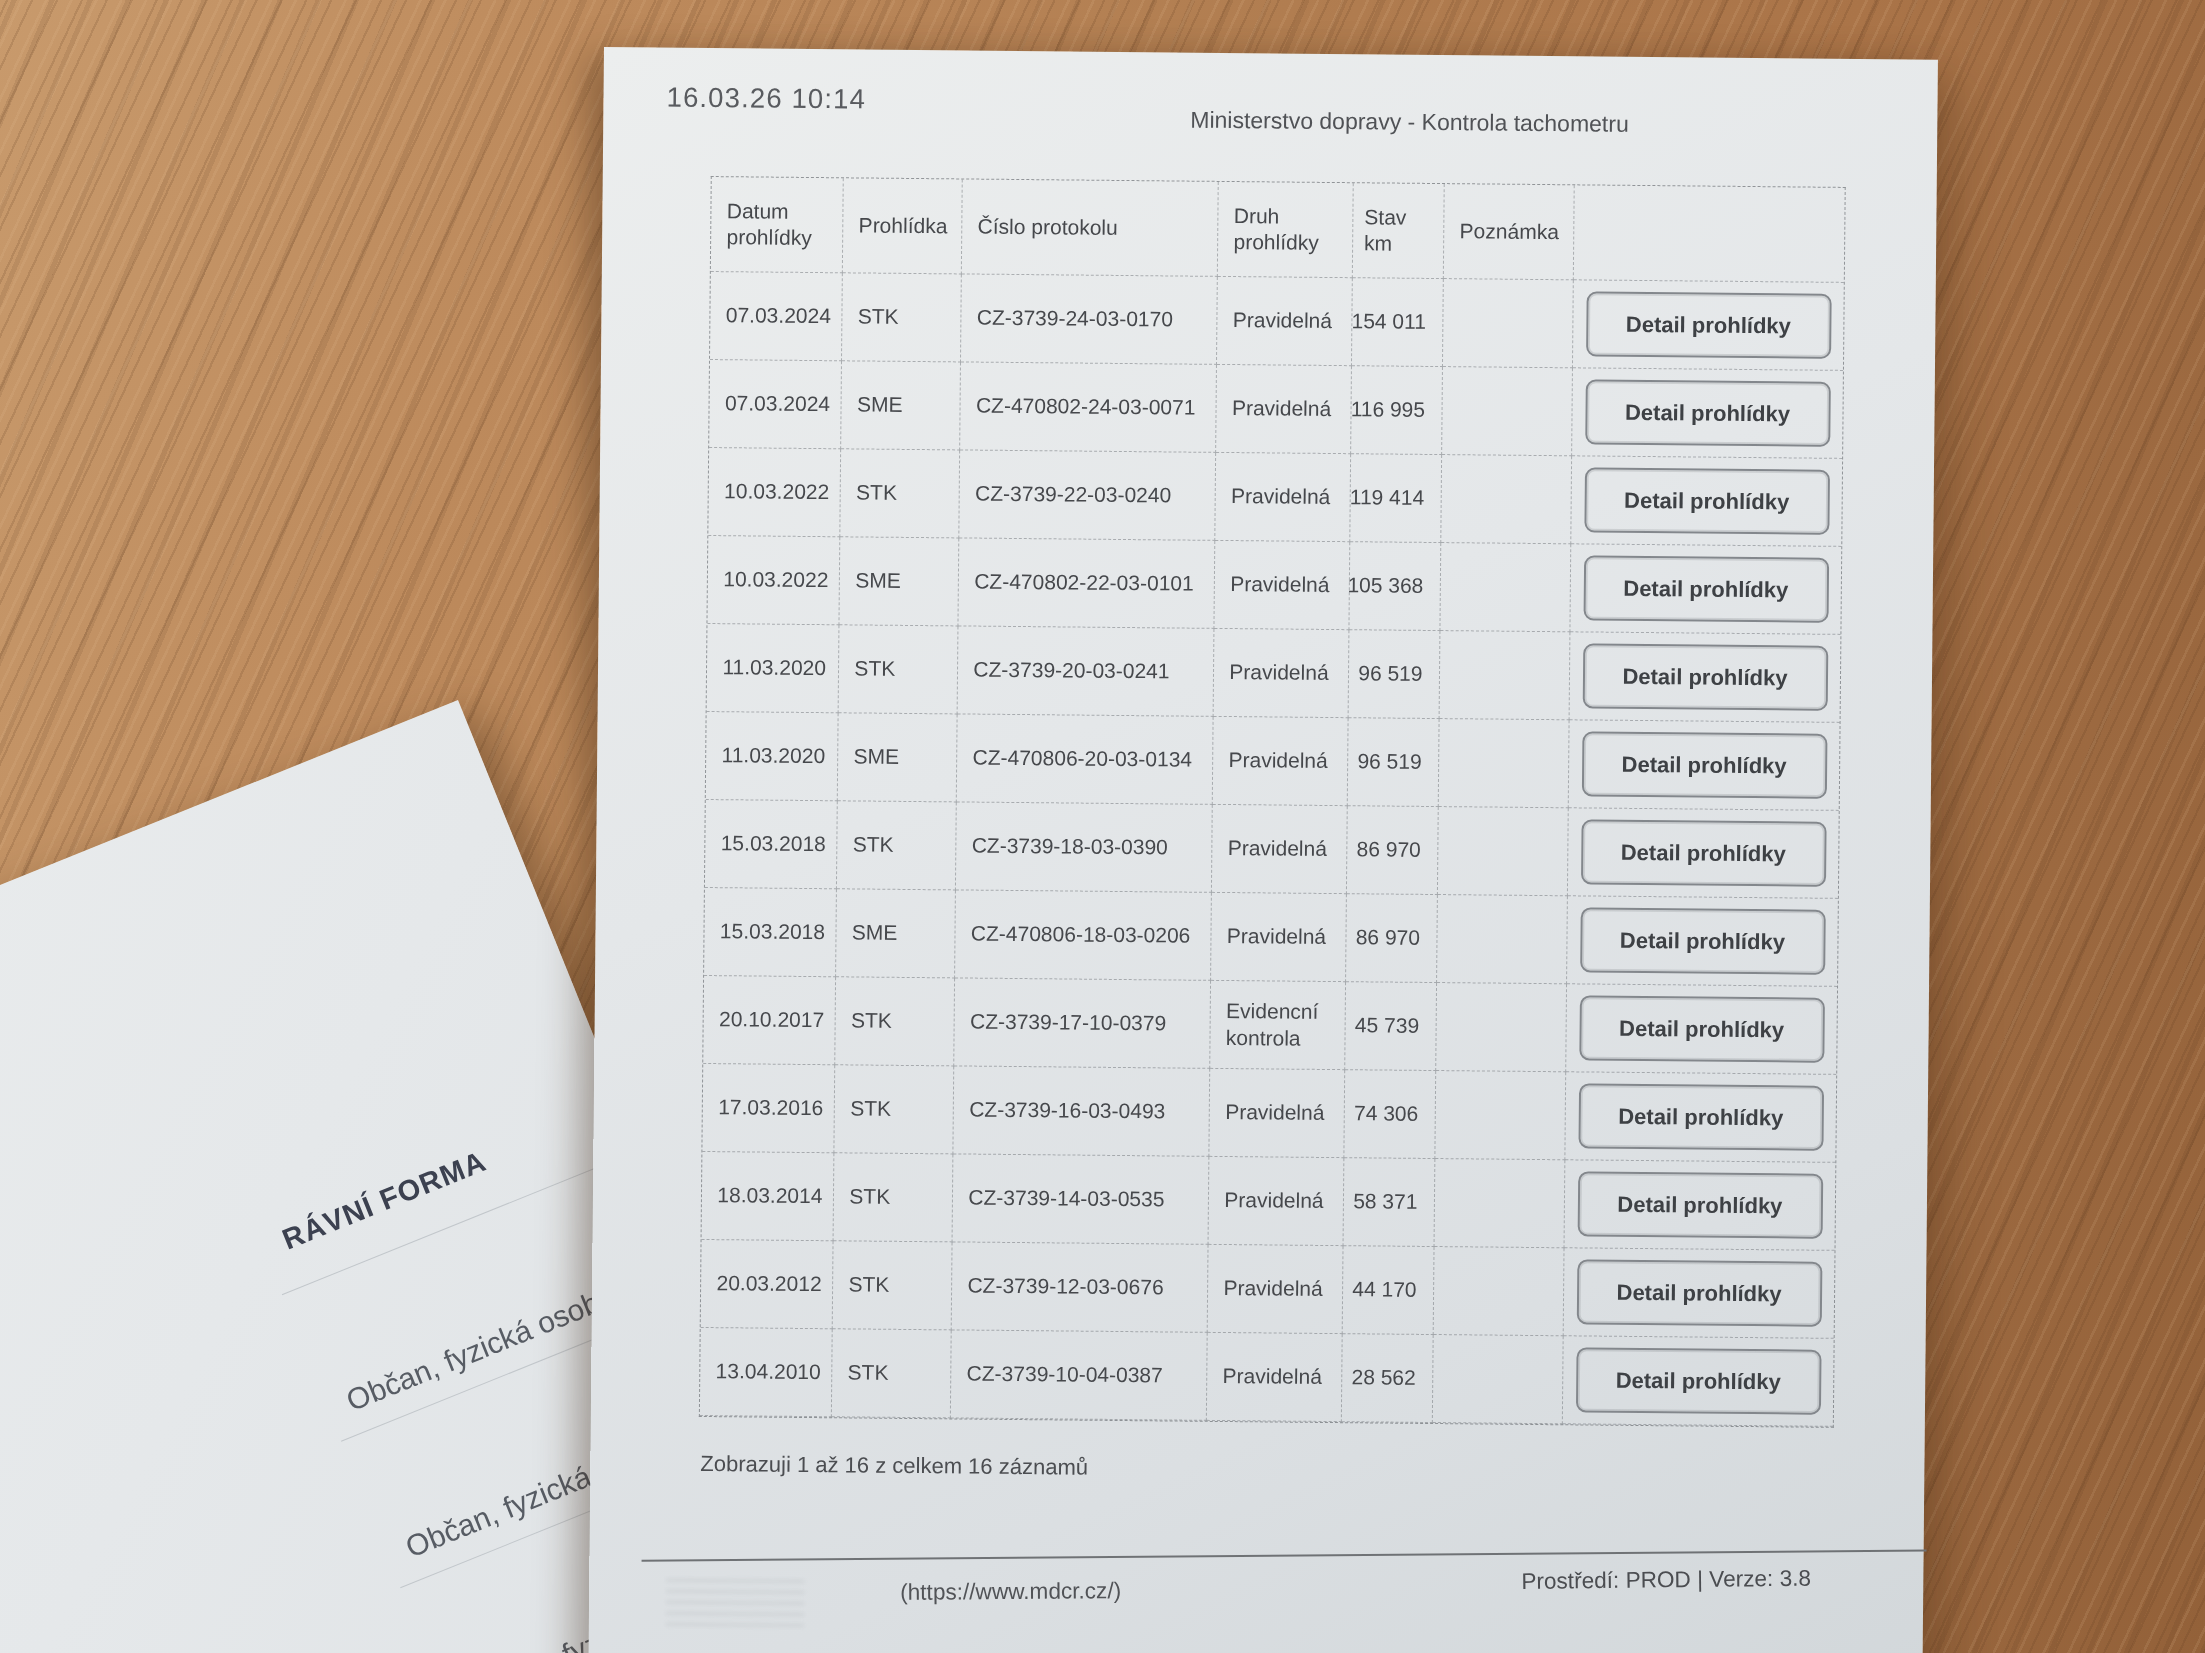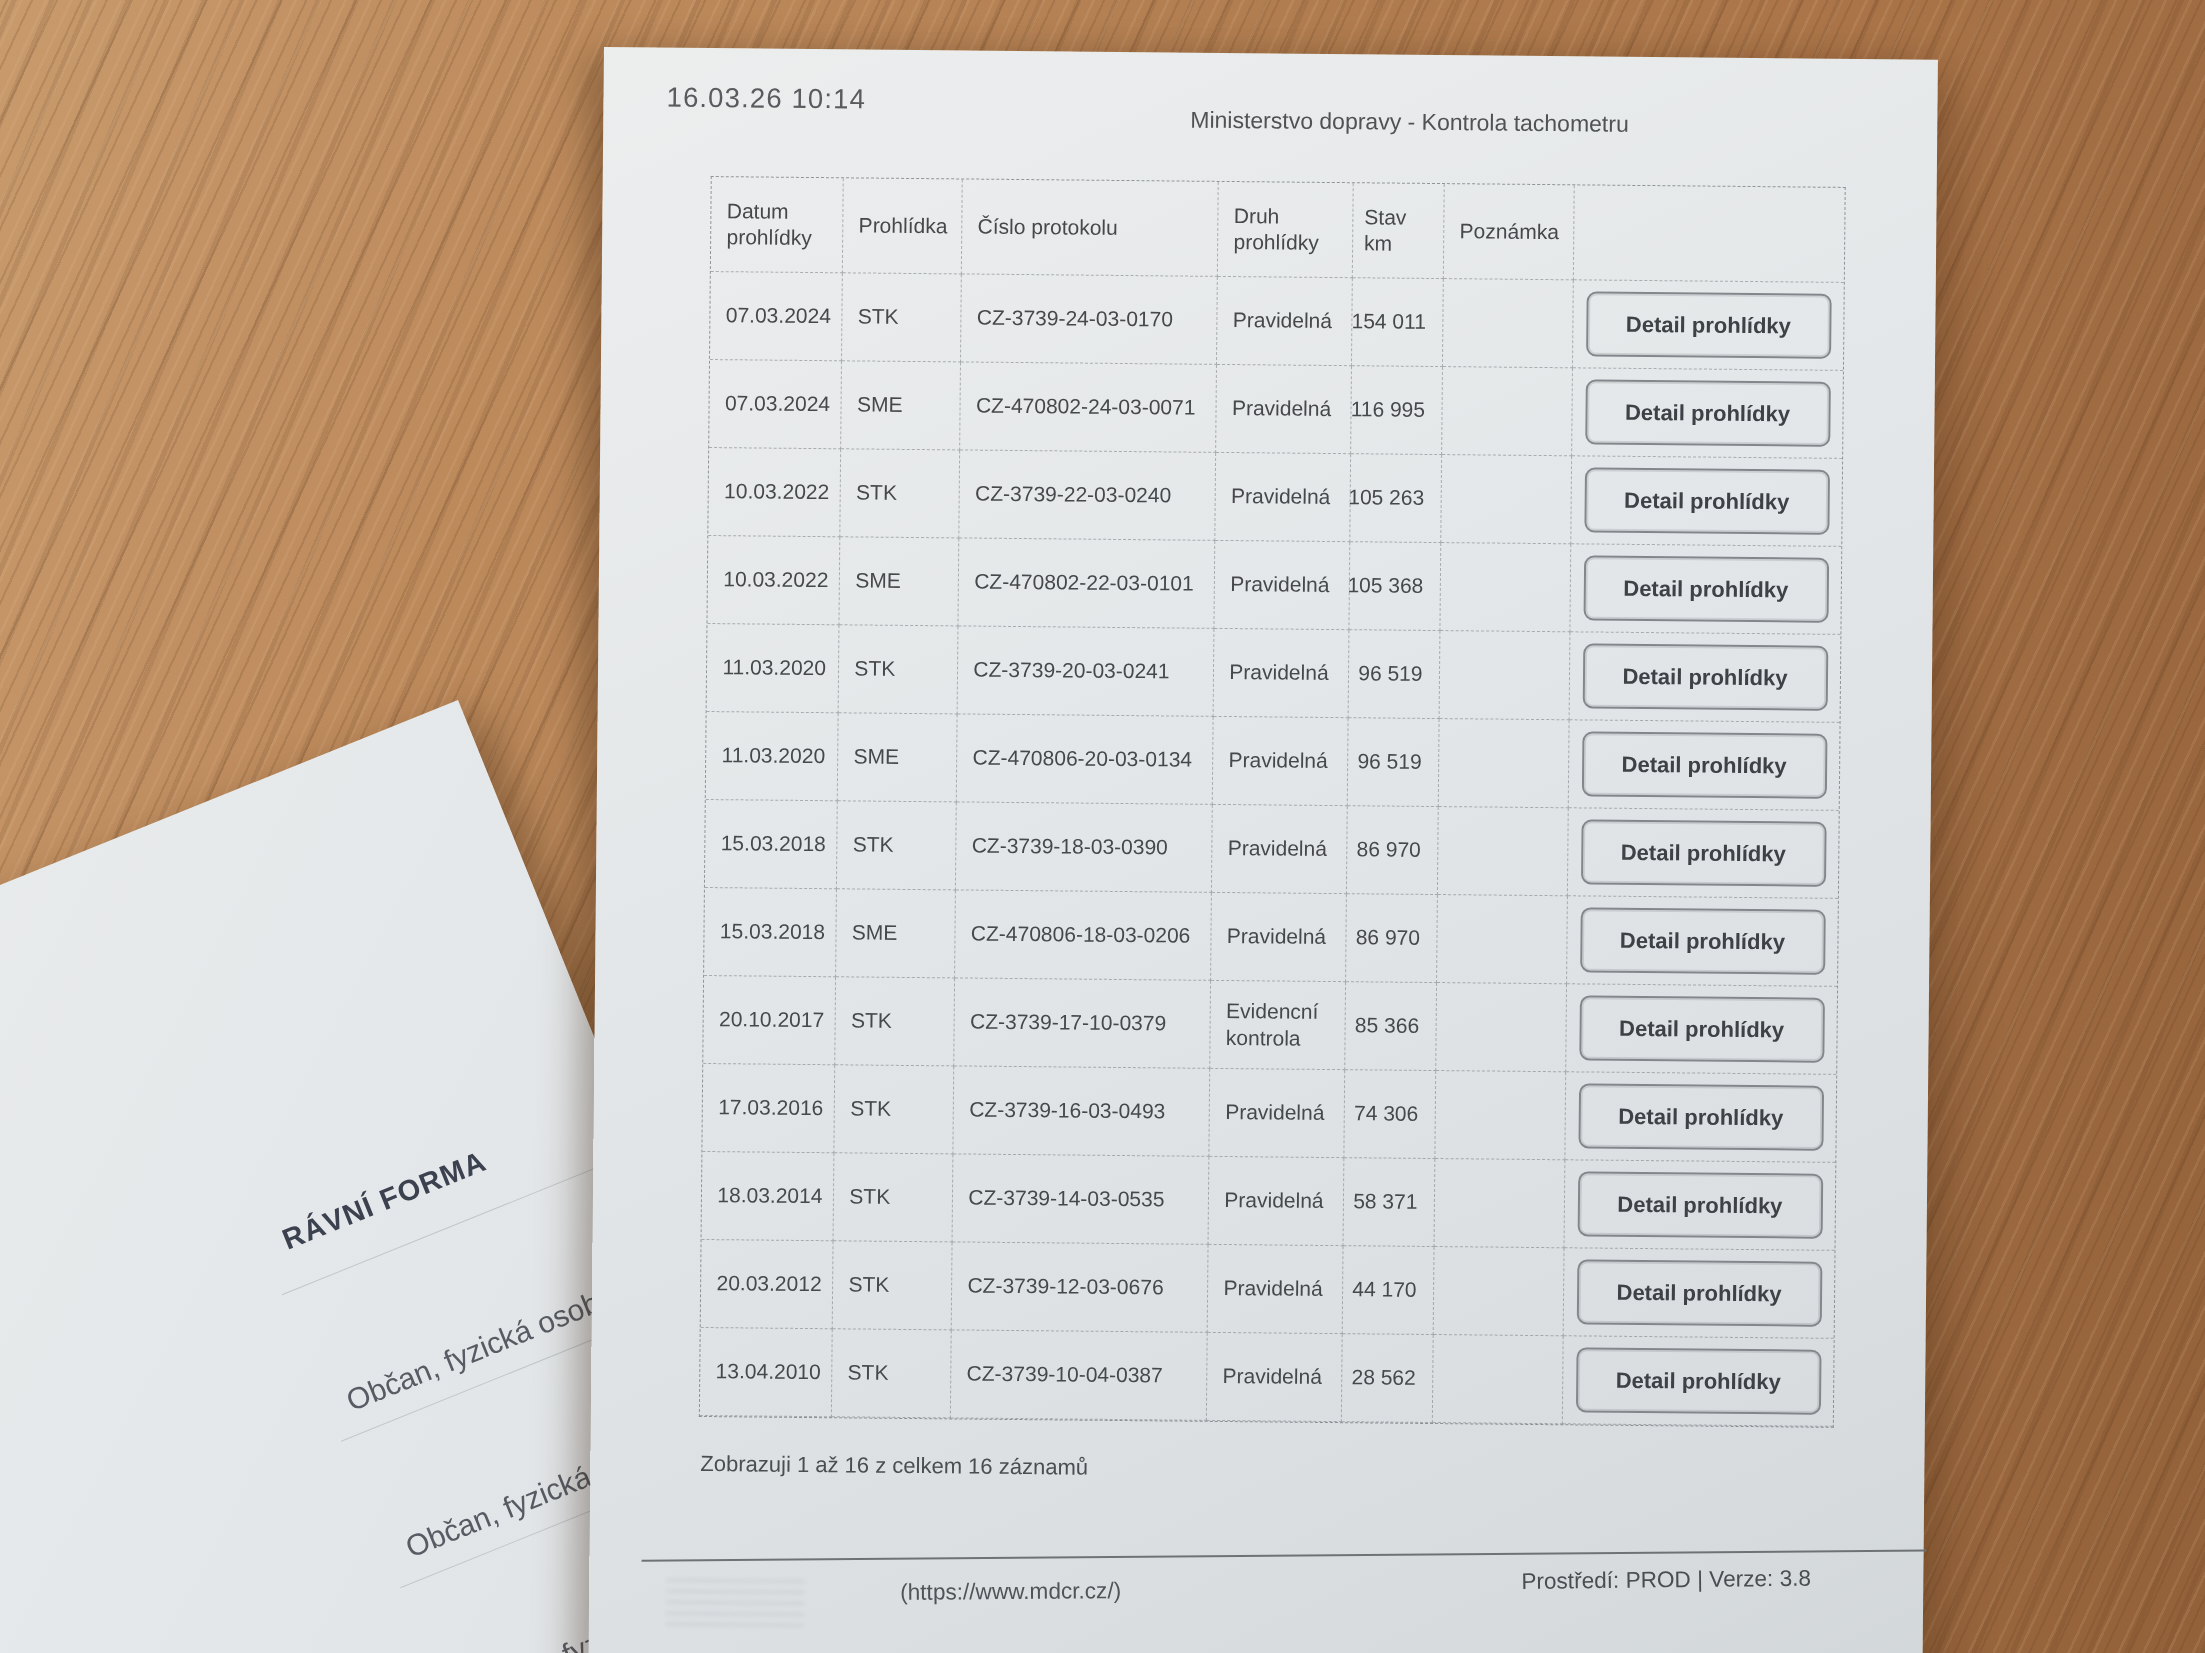--- a/index.html
+++ b/index.html
@@ -180,21 +180,21 @@
       <div class="cell">Pravidelná</div>
       <div class="cell km">116 995</div>
       <div class="cell"></div>
       <div class="cell btncell">
         <button class="detail-btn">Detail prohlídky</button>
       </div>
       <div class="cell">10.03.2022</div>
       <div class="cell">STK</div>
       <div class="cell">CZ-3739-22-03-0240</div>
       <div class="cell">Pravidelná</div>
-      <div class="cell km">105 263</div>
+      <div class="cell km">119 414</div>
       <div class="cell"></div>
       <div class="cell btncell">
         <button class="detail-btn">Detail prohlídky</button>
       </div>
       <div class="cell">10.03.2022</div>
       <div class="cell">SME</div>
       <div class="cell">CZ-470802-22-03-0101</div>
       <div class="cell">Pravidelná</div>
       <div class="cell km">105 368</div>
       <div class="cell"></div>
@@ -234,21 +234,21 @@
       <div class="cell">Pravidelná</div>
       <div class="cell km">86 970</div>
       <div class="cell"></div>
       <div class="cell btncell">
         <button class="detail-btn">Detail prohlídky</button>
       </div>
       <div class="cell">20.10.2017</div>
       <div class="cell">STK</div>
       <div class="cell">CZ-3739-17-10-0379</div>
       <div class="cell">Evidencní kontrola</div>
-      <div class="cell km">85 366</div>
+      <div class="cell km">45 739</div>
       <div class="cell"></div>
       <div class="cell btncell">
         <button class="detail-btn">Detail prohlídky</button>
       </div>
       <div class="cell">17.03.2016</div>
       <div class="cell">STK</div>
       <div class="cell">CZ-3739-16-03-0493</div>
       <div class="cell">Pravidelná</div>
       <div class="cell km">74 306</div>
       <div class="cell"></div>

